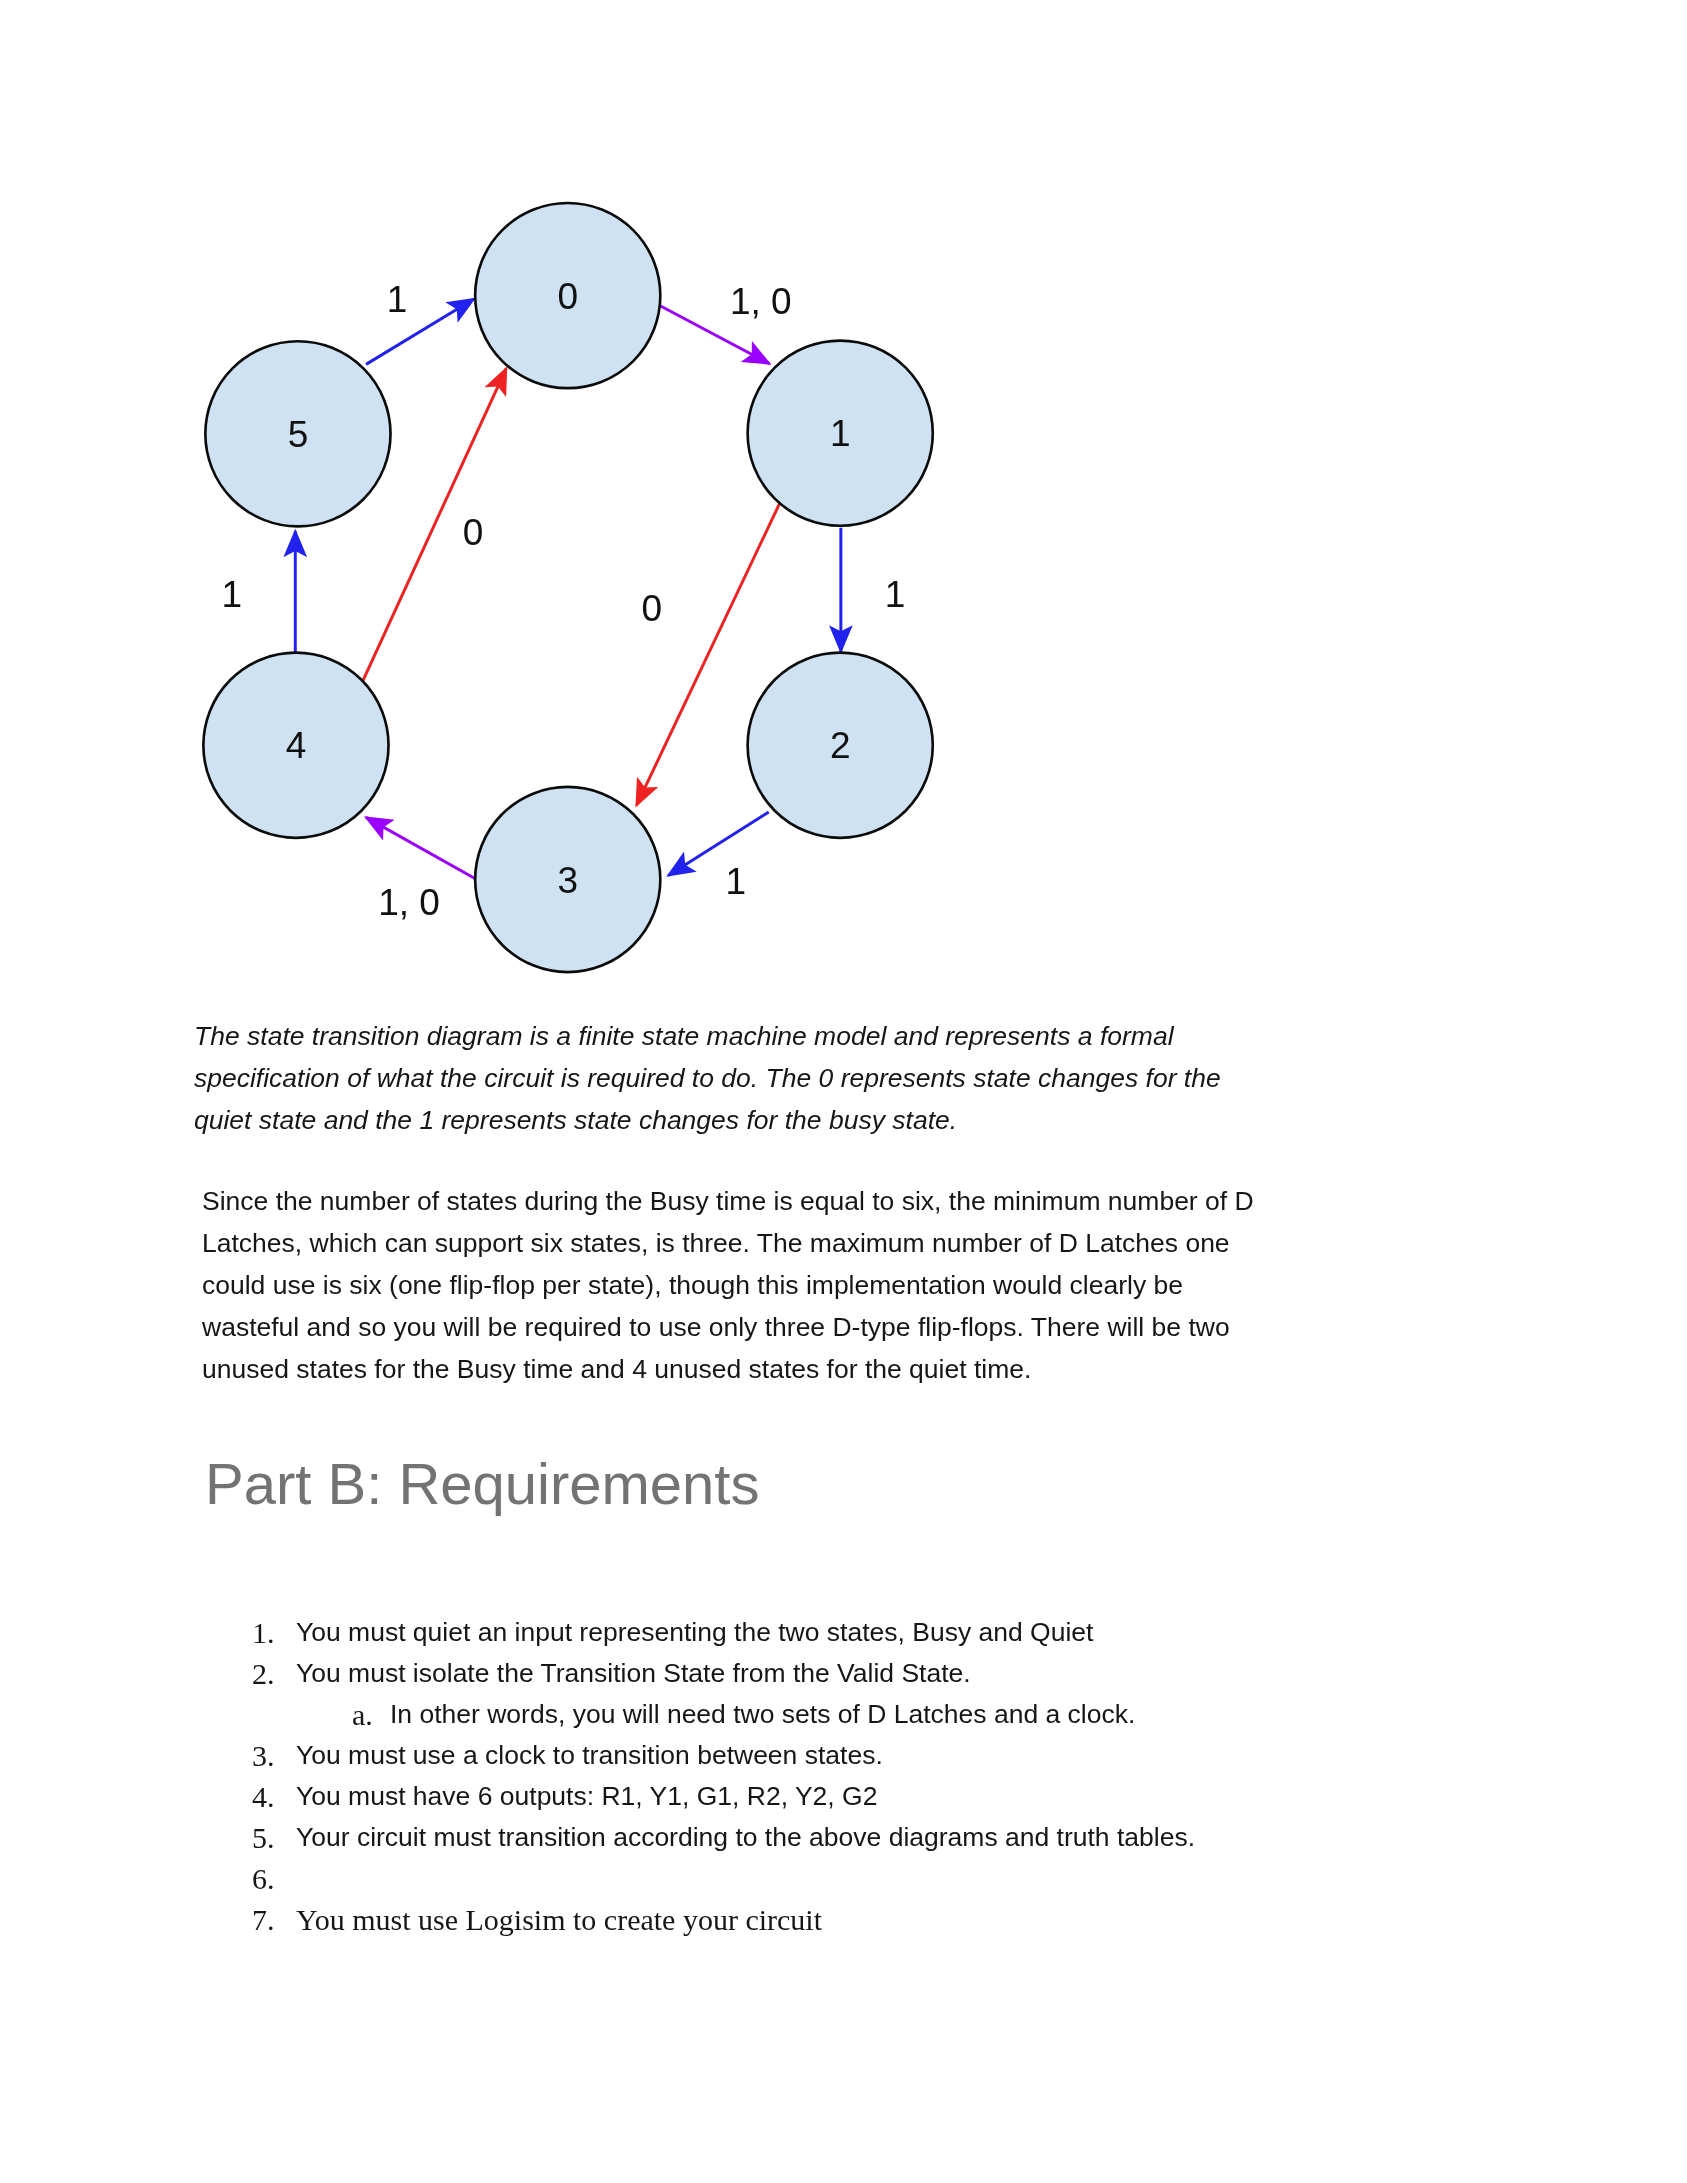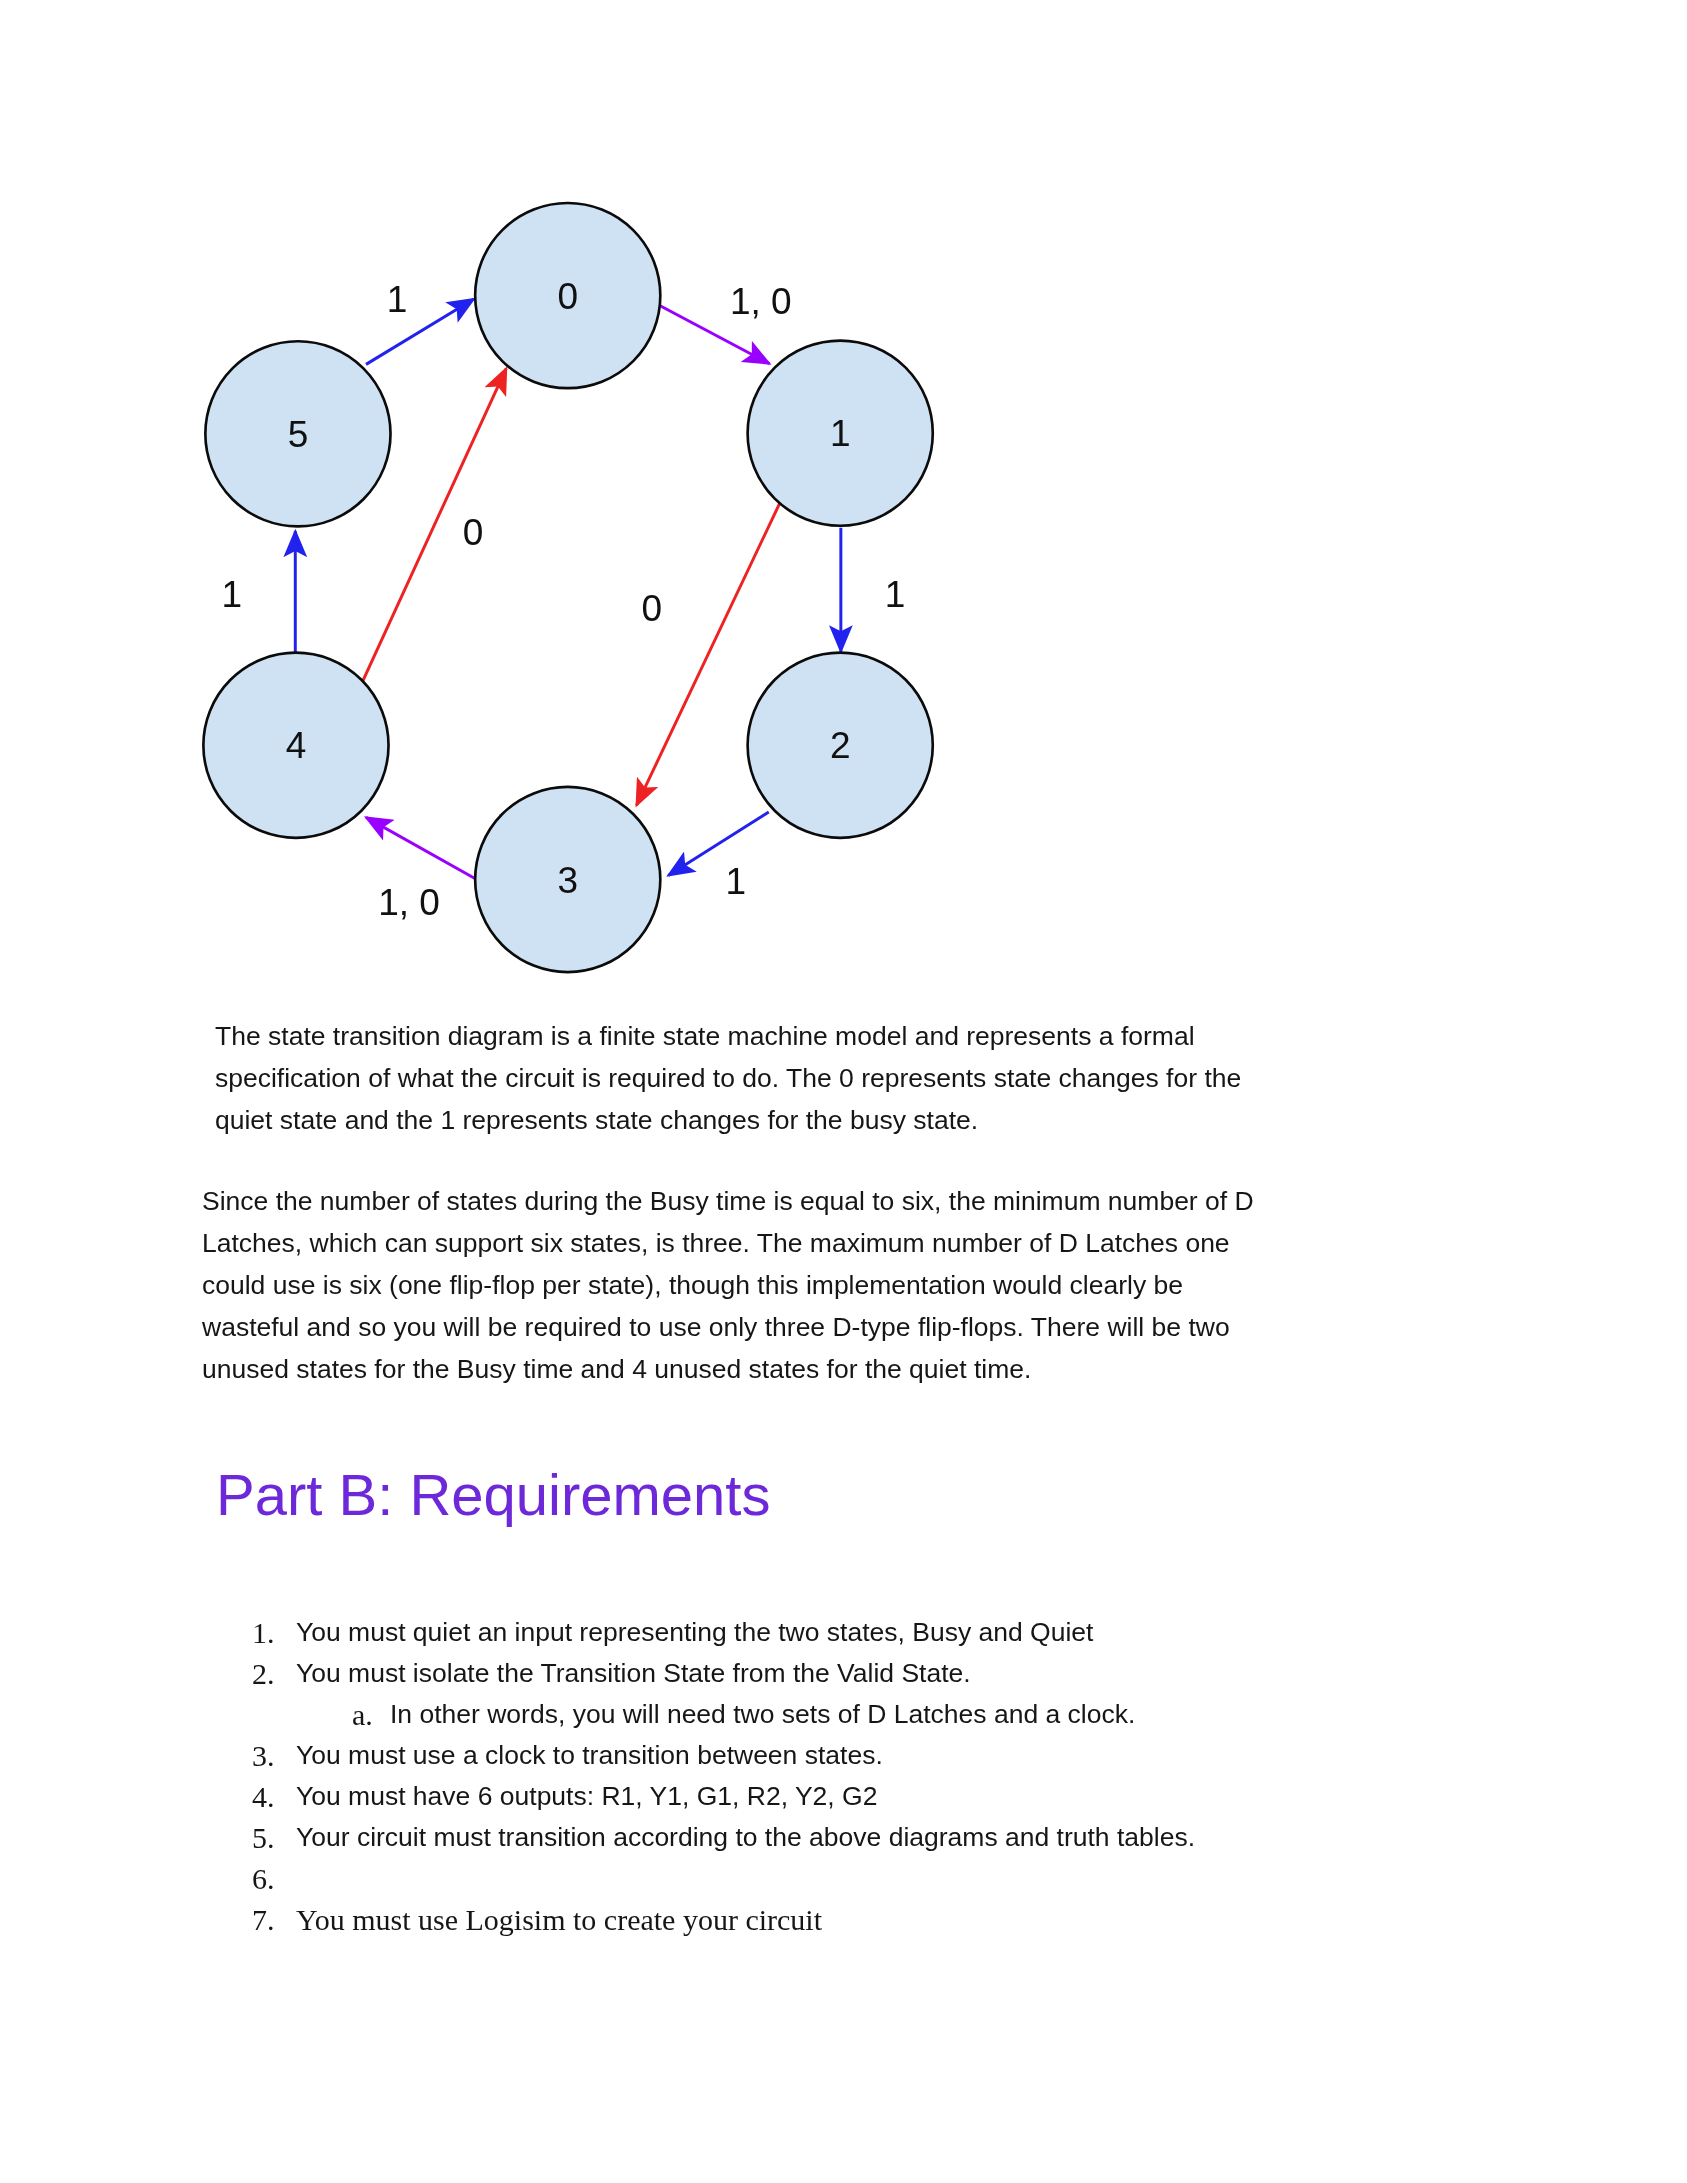--- a/index.html
+++ b/index.html
@@ -19,22 +19,22 @@
     line-height: 42px;
     color: #161616;
     white-space: pre-line;
     width: 1429px;
     margin: 0;
   }
   .doc-heading {
     font-size: 58px;
     line-height: 66px;
     font-weight: 400;
-    color: #6d28d9;
-    margin: 16px;
+    color: #737373;
+    margin: 5px;
     white-space: pre;
   }
   .req-list { width: 1429px; }
   .req-row { position: relative; height: 41px; }
   .req-marker {
     position: absolute;
     top: 0;
     font-family: "Liberation Serif", serif;
     font-size: 30px;
     line-height: 41px;
@@ -99,21 +99,21 @@
       <text x="600" y="452" text-anchor="middle" dominant-baseline="central" font-family="Liberation Sans, sans-serif" font-size="56" fill="#111111">1</text>
       <text x="1150" y="455" text-anchor="middle" dominant-baseline="central" font-family="Liberation Sans, sans-serif" font-size="56" fill="#111111">1, 0</text>
       <text x="1353" y="898" text-anchor="middle" dominant-baseline="central" font-family="Liberation Sans, sans-serif" font-size="56" fill="#111111">1</text>
       <text x="1112" y="1332" text-anchor="middle" dominant-baseline="central" font-family="Liberation Sans, sans-serif" font-size="56" fill="#111111">1</text>
       <text x="618" y="1364" text-anchor="middle" dominant-baseline="central" font-family="Liberation Sans, sans-serif" font-size="56" fill="#111111">1, 0</text>
       <text x="350" y="898" text-anchor="middle" dominant-baseline="central" font-family="Liberation Sans, sans-serif" font-size="56" fill="#111111">1</text>
       <text x="715" y="805" text-anchor="middle" dominant-baseline="central" font-family="Liberation Sans, sans-serif" font-size="56" fill="#111111">0</text>
       <text x="985" y="920" text-anchor="middle" dominant-baseline="central" font-family="Liberation Sans, sans-serif" font-size="56" fill="#111111">0</text>
     </svg>
 
-  <p class="abs body-text" style="left:215px; top:1015px;">The state transition diagram is a finite state machine model and represents a formal
+  <p class="abs body-text" style="left:194px; top:1015px;font-style:italic;">The state transition diagram is a finite state machine model and represents a formal
 specification of what the circuit is required to do. The 0 represents state changes for the
 quiet state and the 1 represents state changes for the busy state.</p>
 
   <p class="abs body-text" style="left:202px; top:1180px;">Since the number of states during the Busy time is equal to six, the minimum number of D
 Latches, which can support six states, is three. The maximum number of D Latches one
 could use is six (one flip-flop per state), though this implementation would clearly be
 wasteful and so you will be required to use only three D-type flip-flops. There will be two
 unused states for the Busy time and 4 unused states for the quiet time.</p>
 
   <h1 class="abs doc-heading" style="left:200px; top:1446px;">Part B: Requirements</h1>

